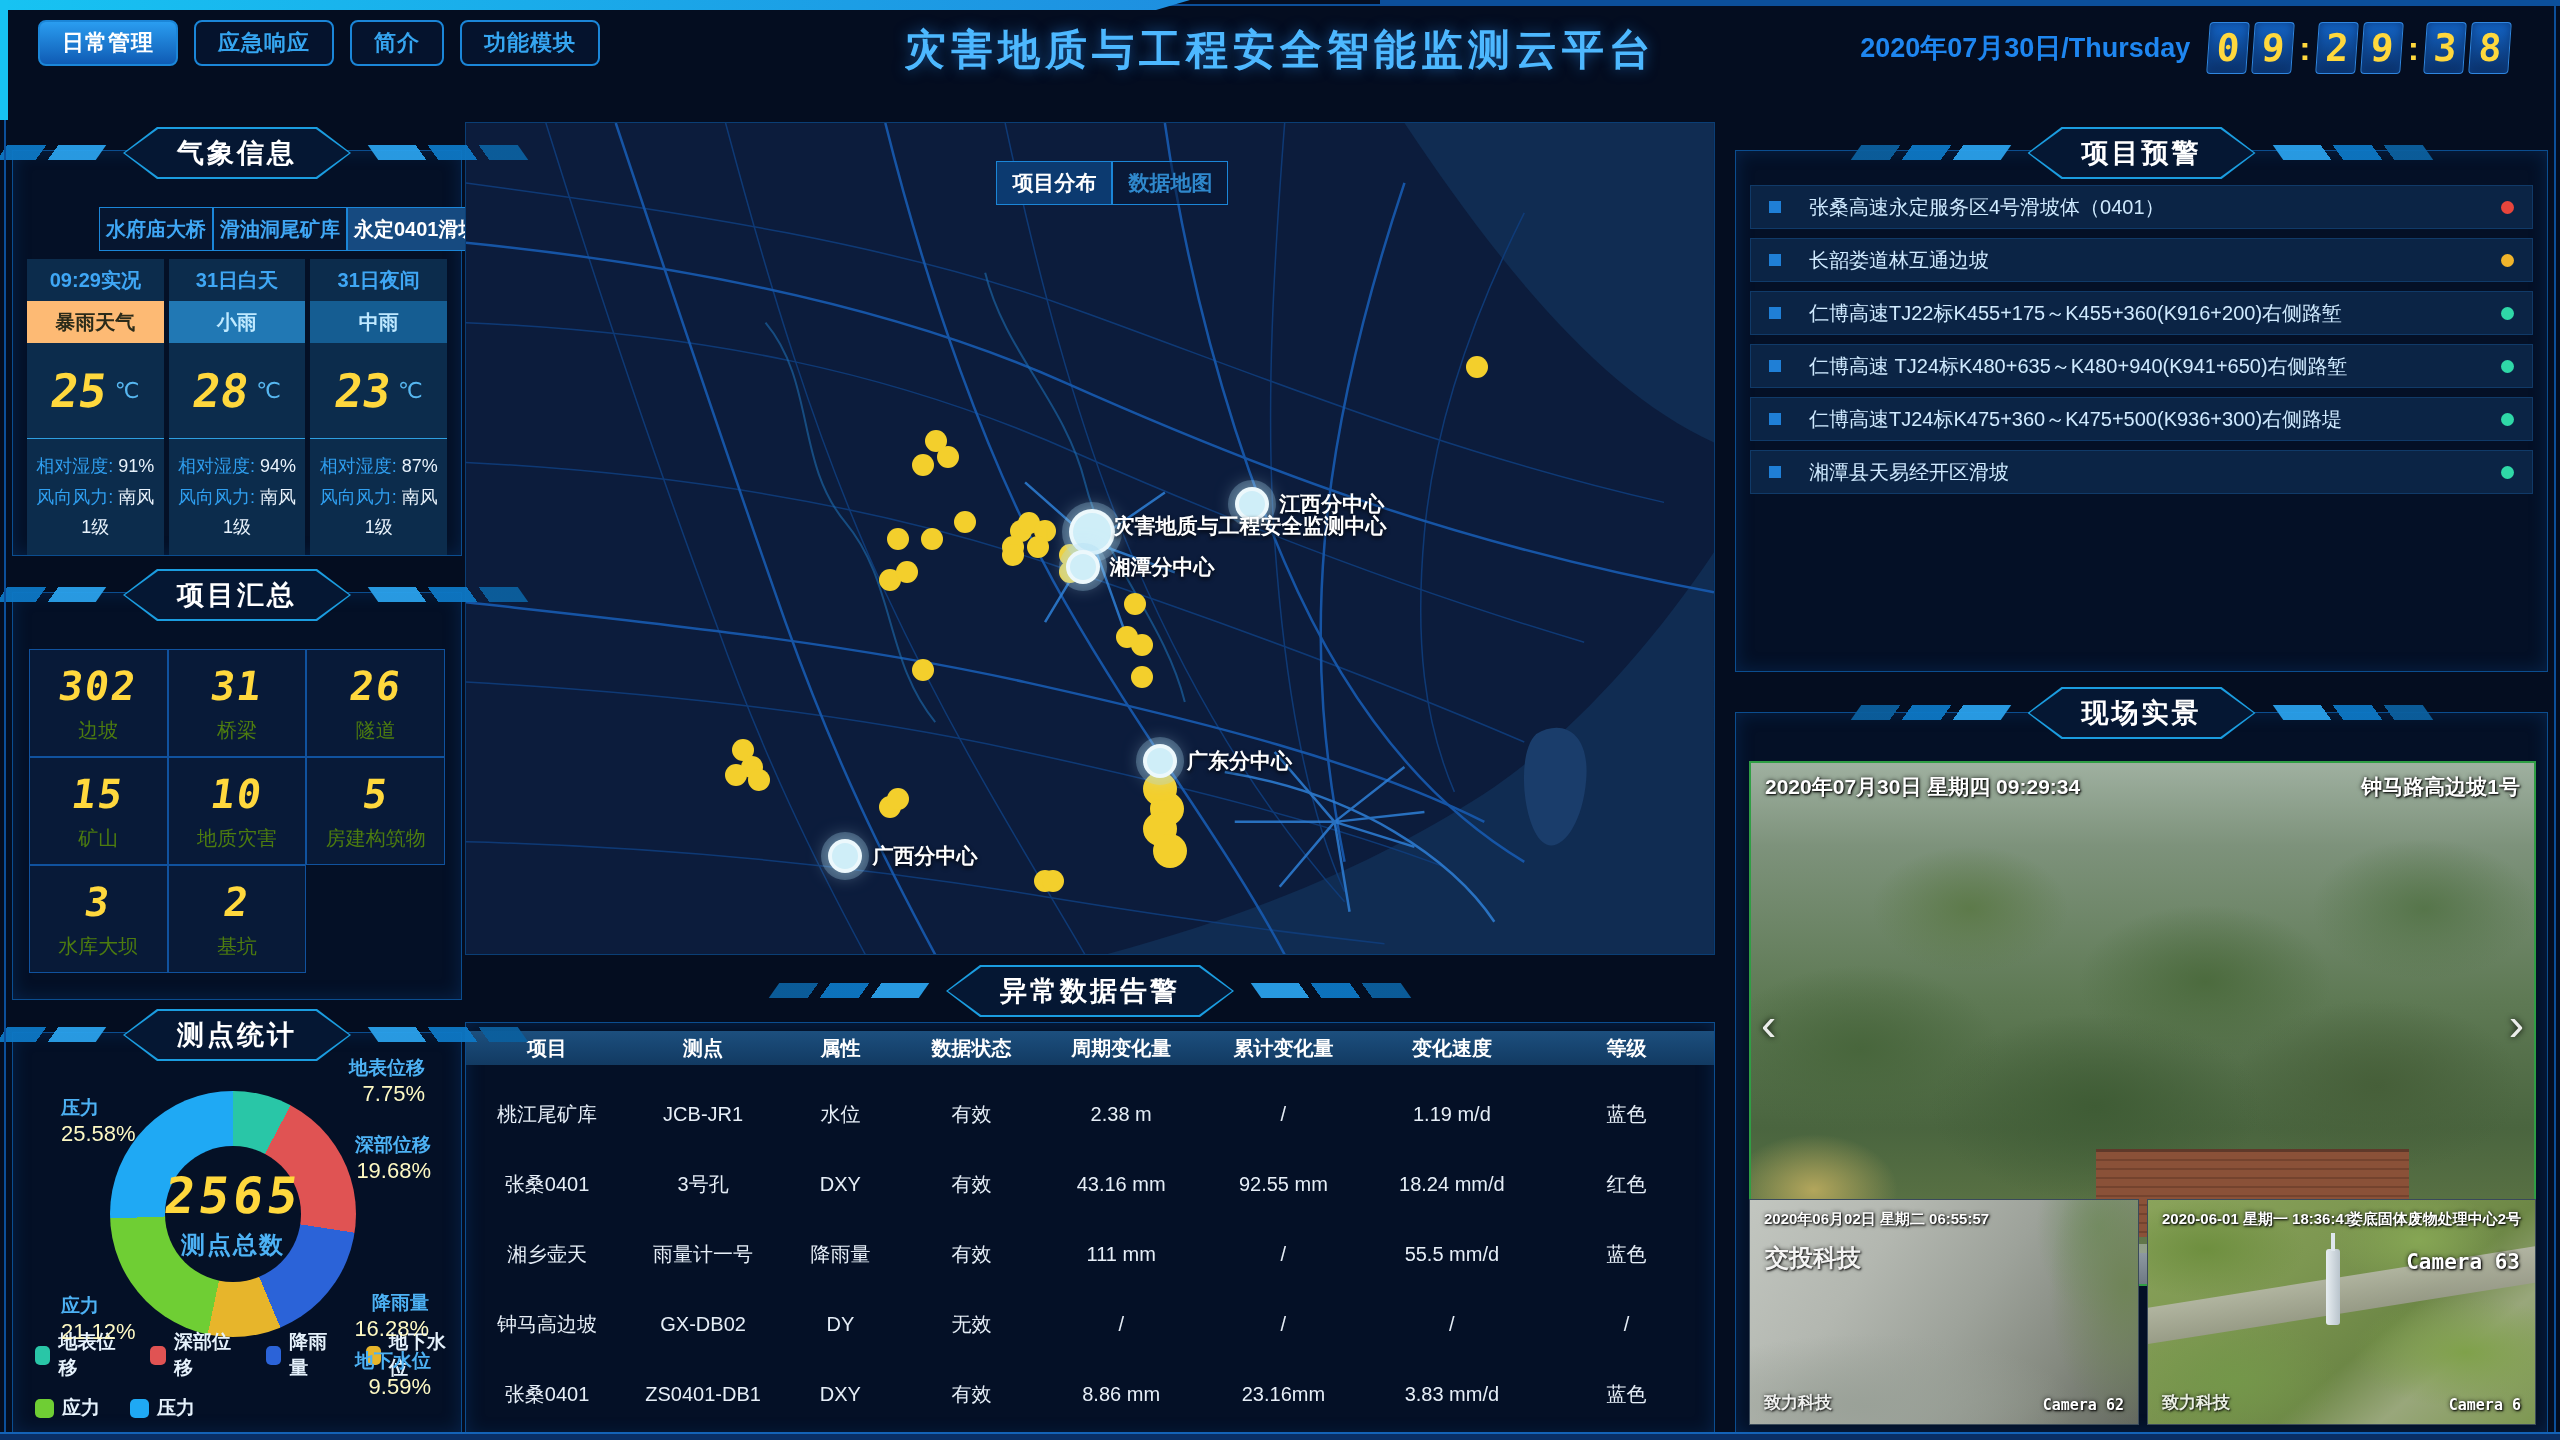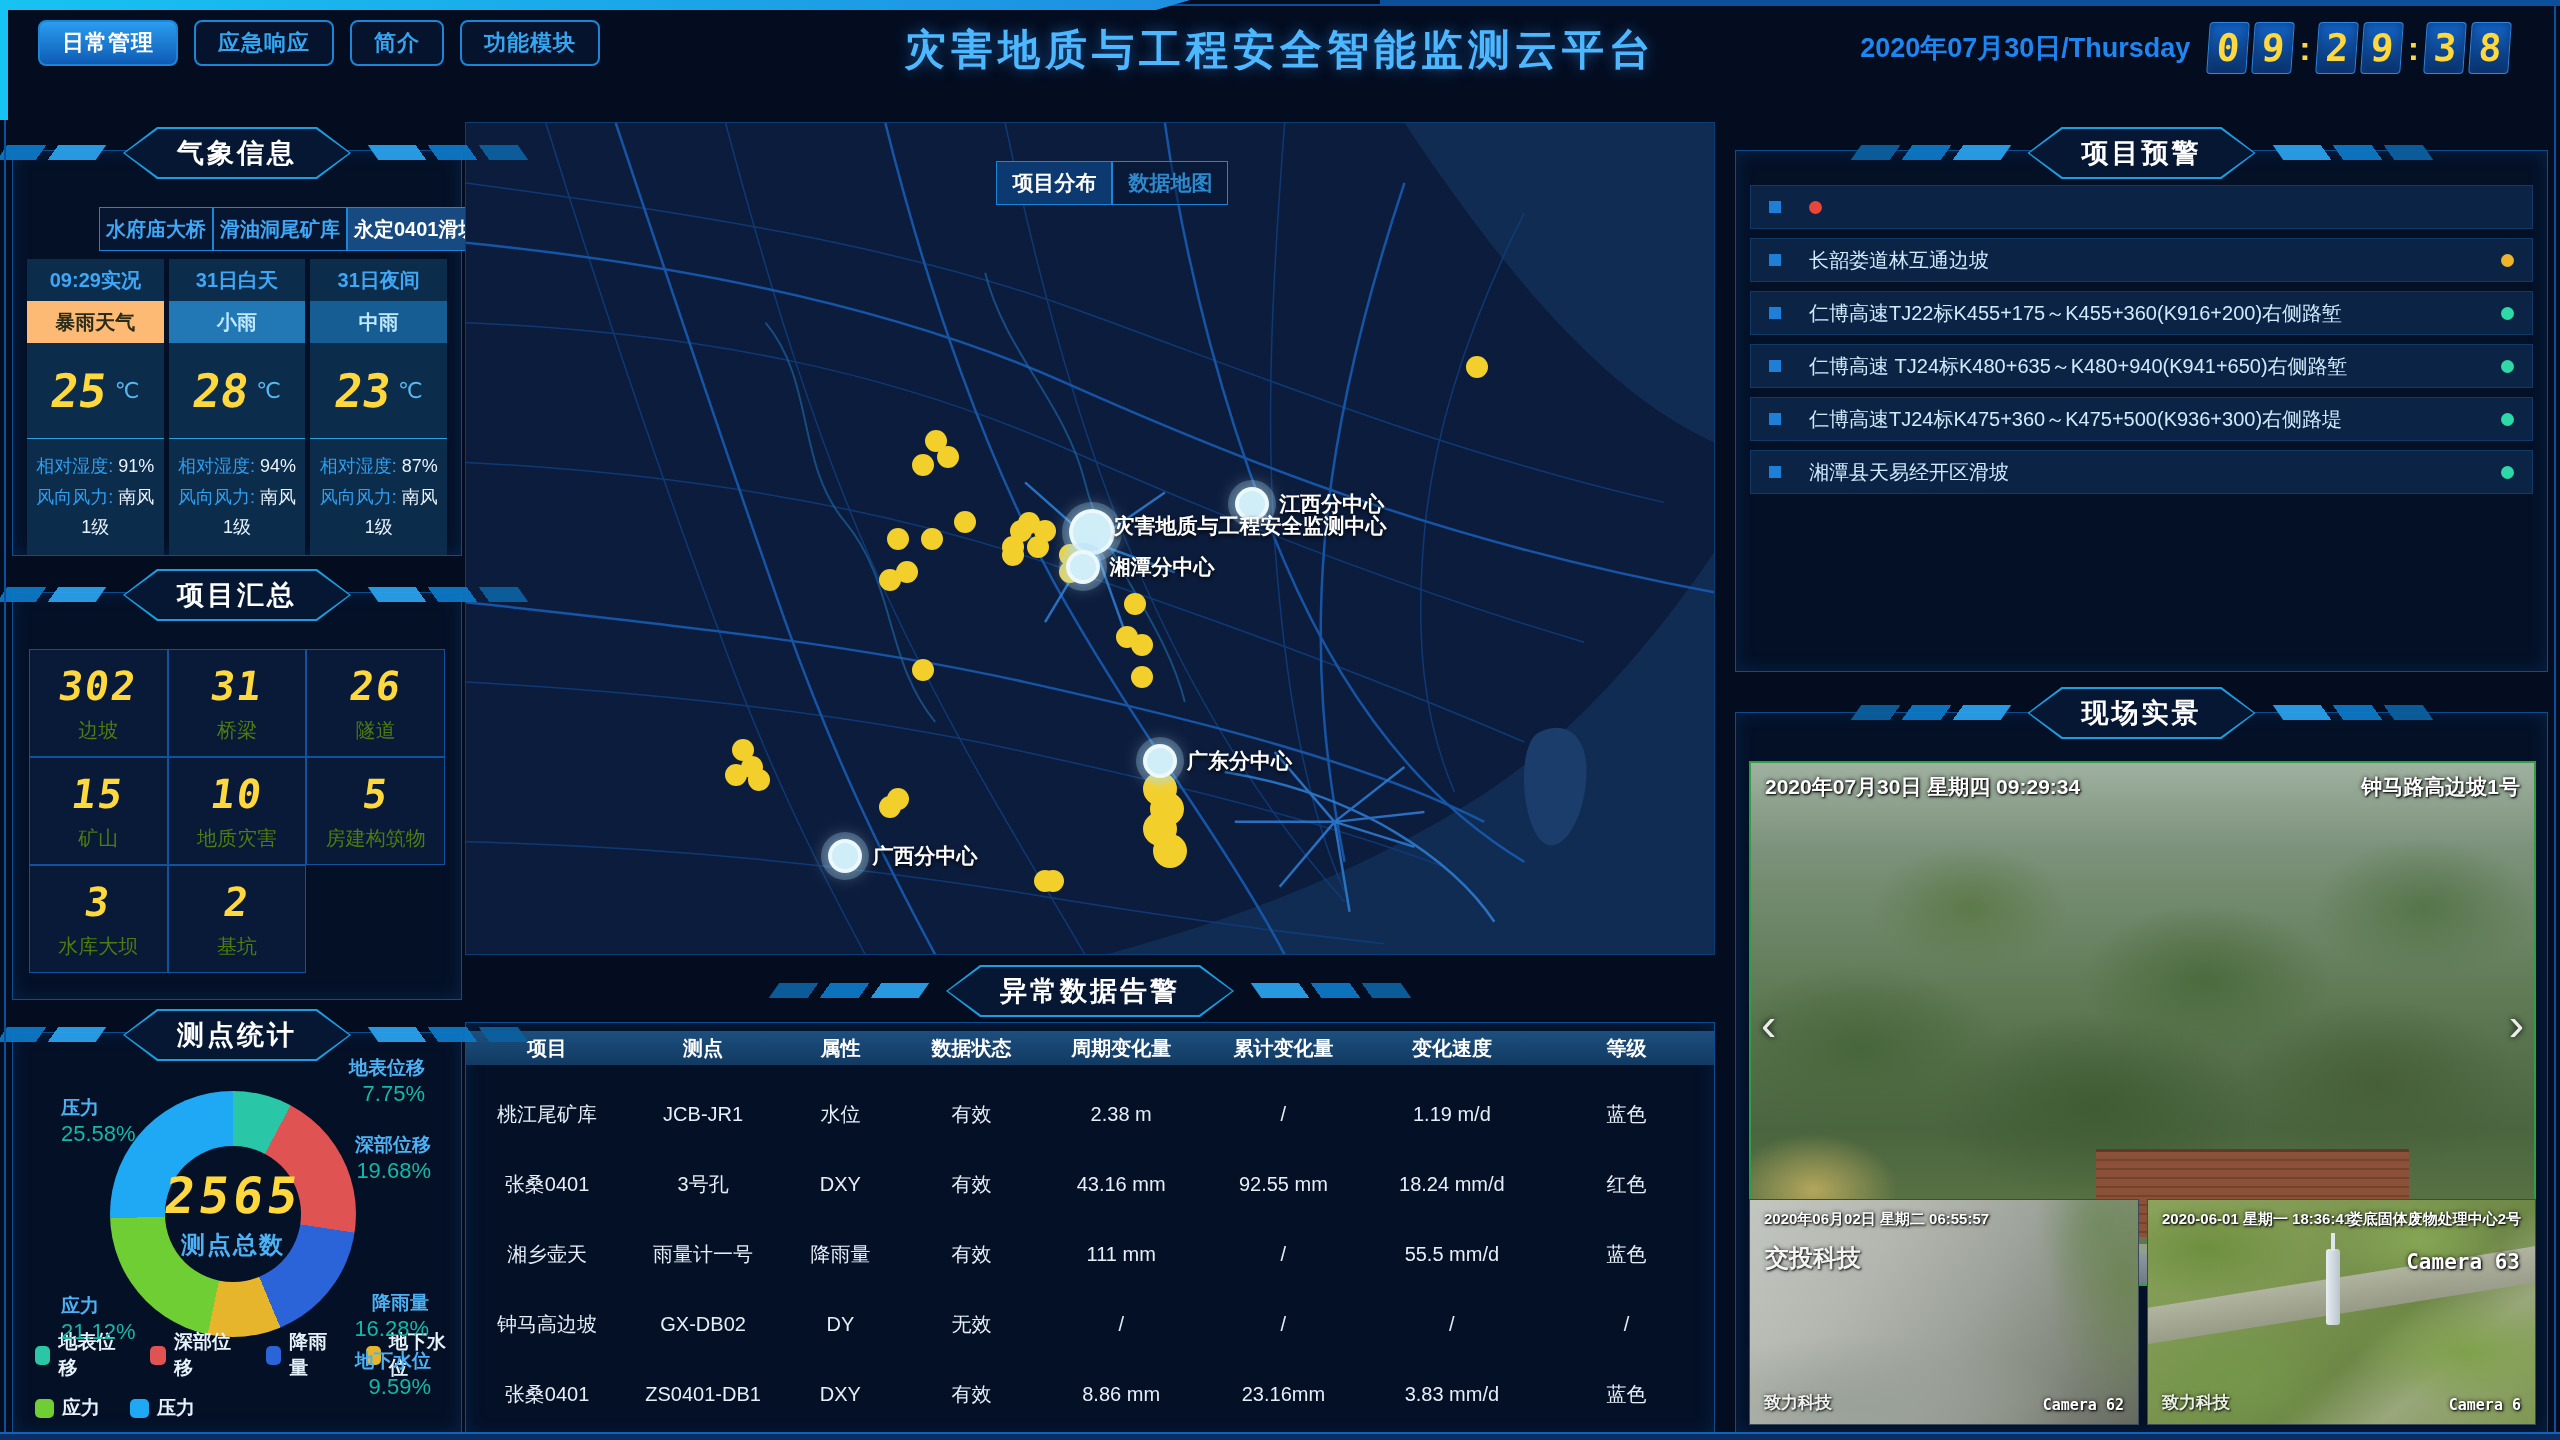--- a/index.html
+++ b/index.html
@@ -92,21 +92,21 @@
   
   .panel-chart { left:12px; top:1032px; width:450px; height:402px; }
   .donut { position:absolute; left:97px; top:58px; width:246px; height:246px; border-radius:50%; }
   .donut-hole { position:absolute; inset:22.5%; border-radius:50%; background:#051126;
     display:flex; flex-direction:column; align-items:center; justify-content:center; gap:4px;}
   .donut-val { color:#ffd83d; font-size:50px; font-weight:bold; letter-spacing:4px;
     font-family:"DejaVu Sans Mono",monospace; transform:skewX(-8deg);}
   .donut-lab { color:#4db2f5; font-size:24px; font-weight:bold; letter-spacing:2px;}
   .callout { position:absolute; font-size:19px; line-height:1.25; white-space:nowrap; z-index:4;}
   .callout .cname { color:#4db2f5; font-weight:bold; display:block;}
-  .callout .cval { color:#14b8a6; font-size:22px; display:block;}
+  .callout .cval { color:#fef9c3; font-size:22px; display:block;}
   .callout.right { text-align:right; }
   .legend { position:absolute; left:22px; top:296px; right:10px; display:flex; flex-direction:column; gap:14px;}
   .legend-row { display:flex; gap:30px; }
   .legend-item { display:flex; align-items:center; gap:8px; cursor:pointer;}
   .legend-swatch { width:19px; height:19px; border-radius:5px; }
   .legend-text { color:#e6f2fc; font-size:19px; font-weight:bold;}
 
   
   .map { position:absolute; left:465px; top:122px; width:1250px; height:833px;
     background:#0c1c3c; border:1px solid #0a3e75; overflow:hidden;}
@@ -572,20 +572,21 @@
   <div class="banner">
     <div class="wing l"></div>
     <div class="wing r"></div>
     <div class="banner-outer">
         <div class="banner-inner">项目预警</div>
       </div>
   </div>
   <div class="warn-list" id="warn-list">
       <div class="warn-row">
         <span class="warn-bullet"></span>
+        <span class="warn-text">张桑高速永定服务区4号滑坡体（0401）</span>
         <span class="warn-dot" style="background: rgb(232, 69, 60);"></span>
       </div>
       <div class="warn-row">
         <span class="warn-bullet"></span>
         <span class="warn-text">长韶娄道林互通边坡</span>
         <span class="warn-dot" style="background: rgb(240, 180, 43);"></span>
       </div>
       <div class="warn-row">
         <span class="warn-bullet"></span>
         <span class="warn-text">仁博高速TJ22标K455+175～K455+360(K916+200)右侧路堑</span>

